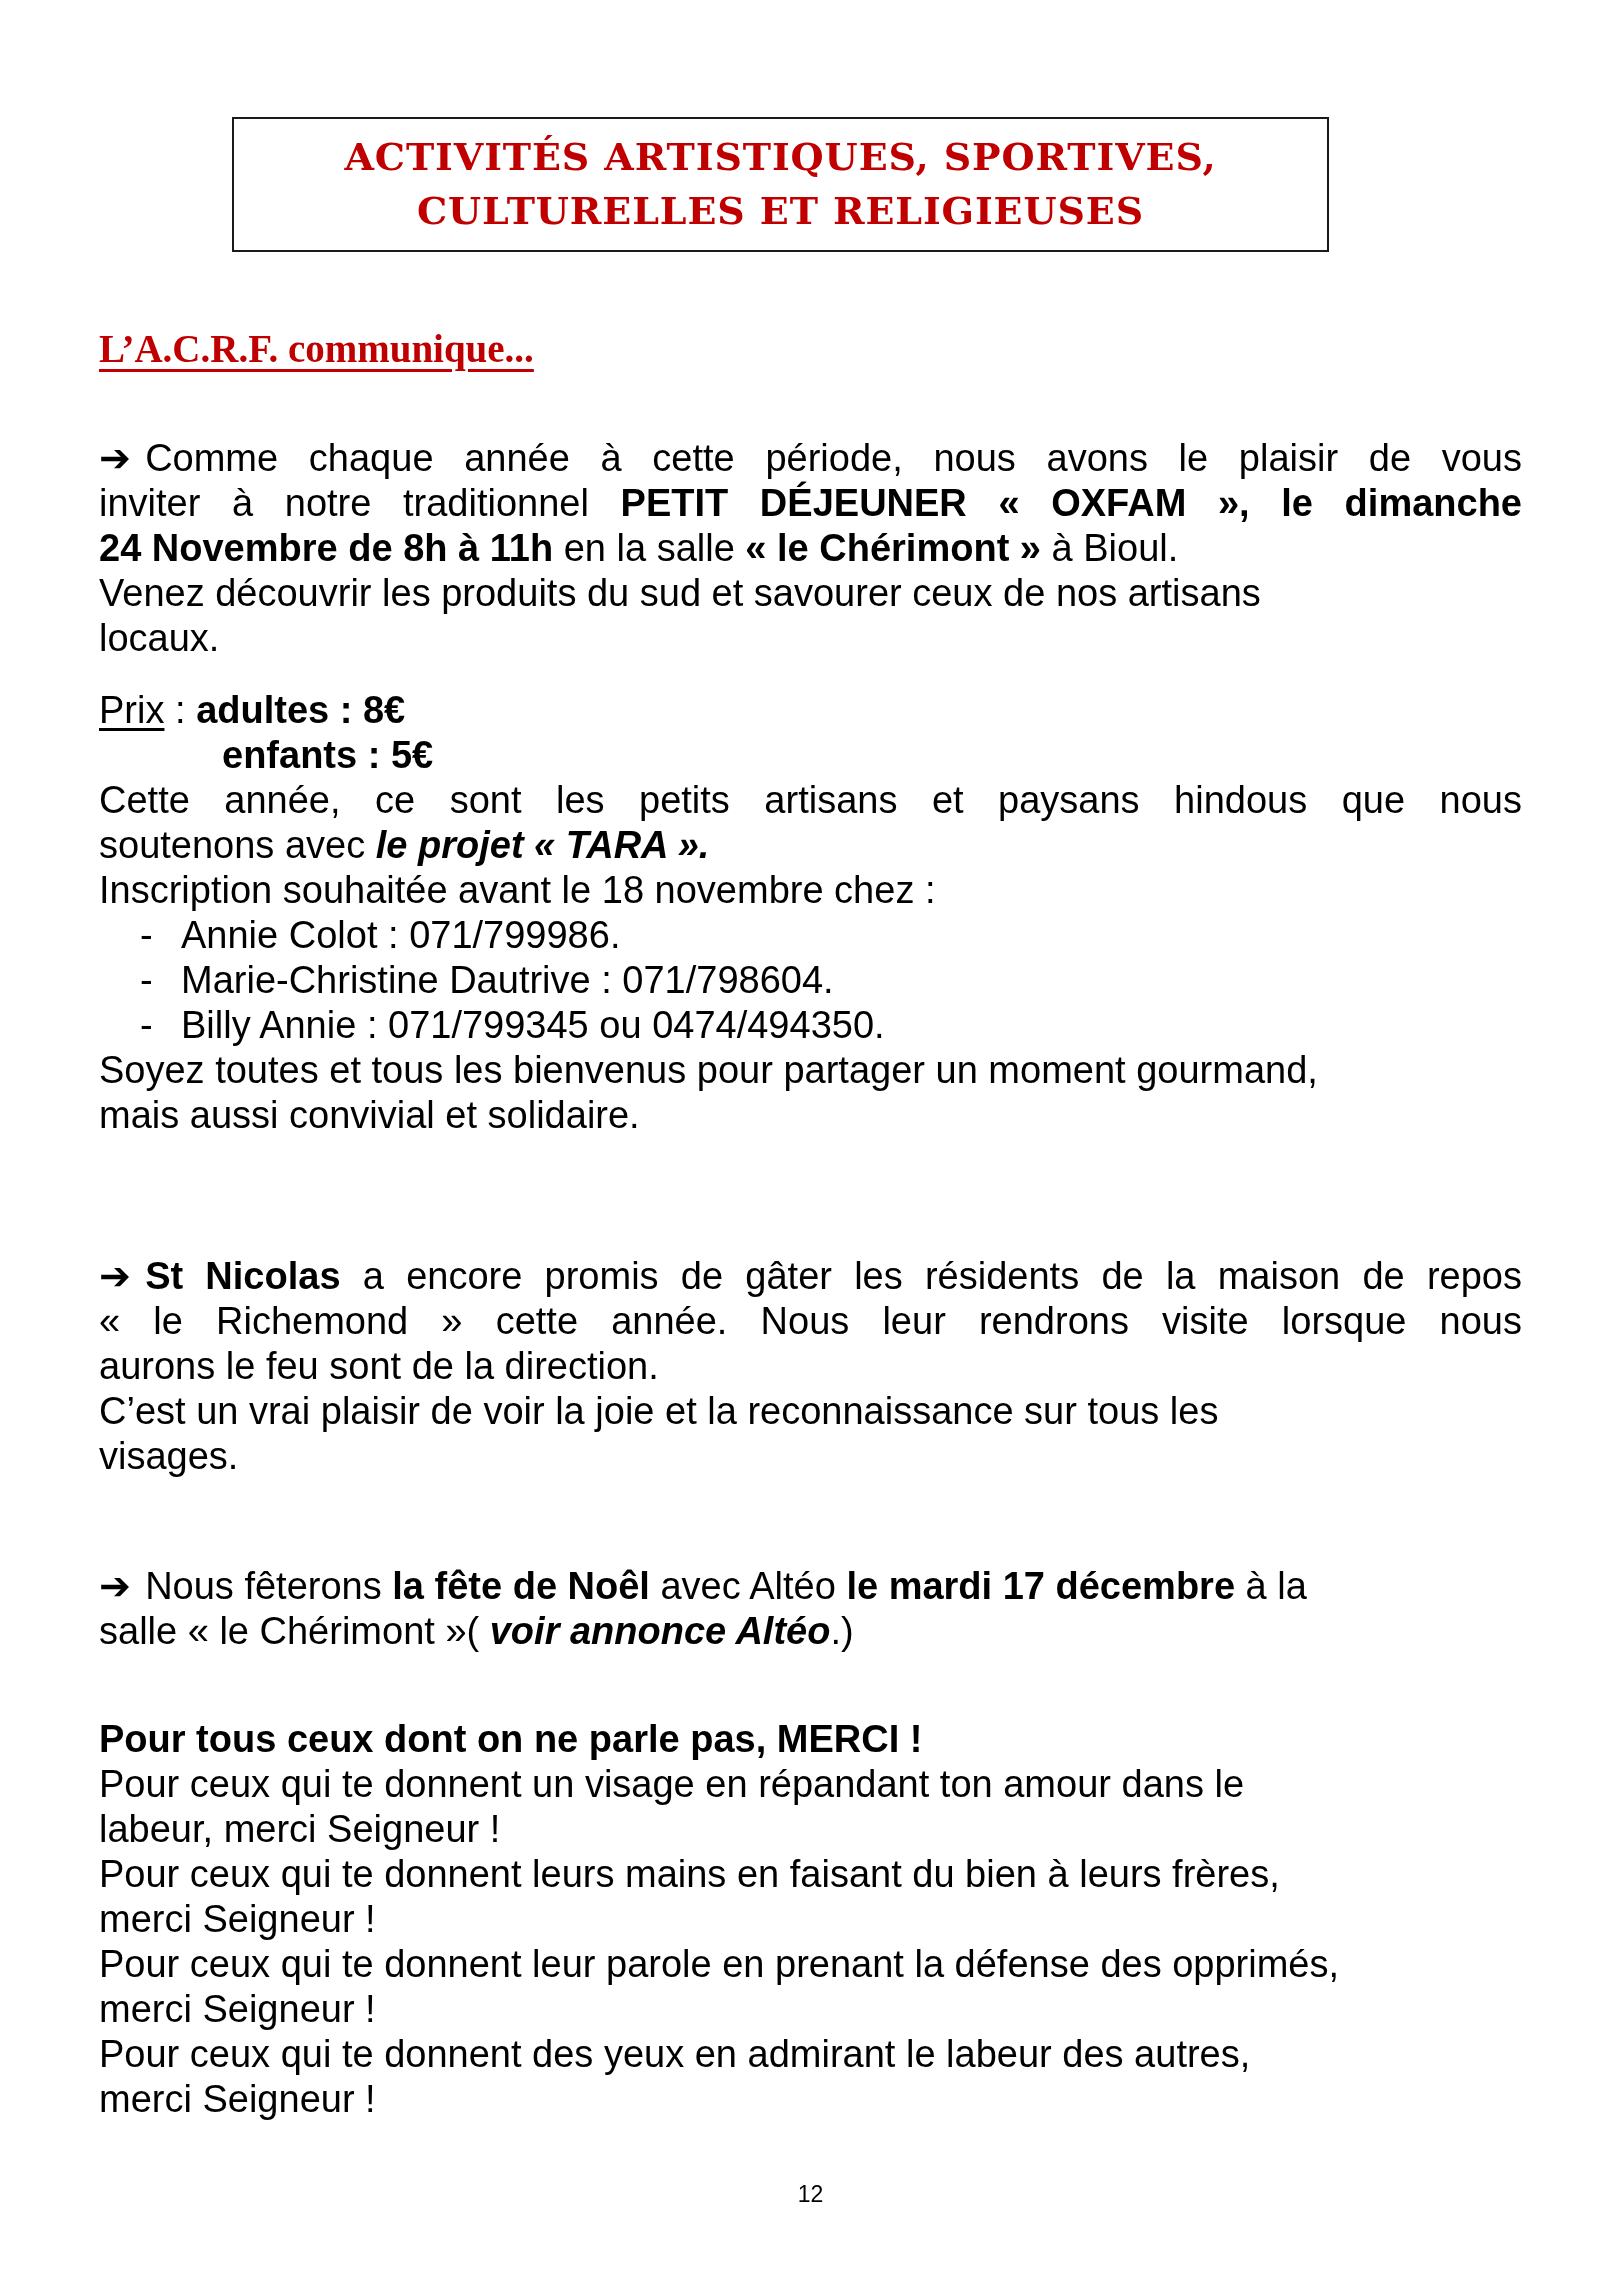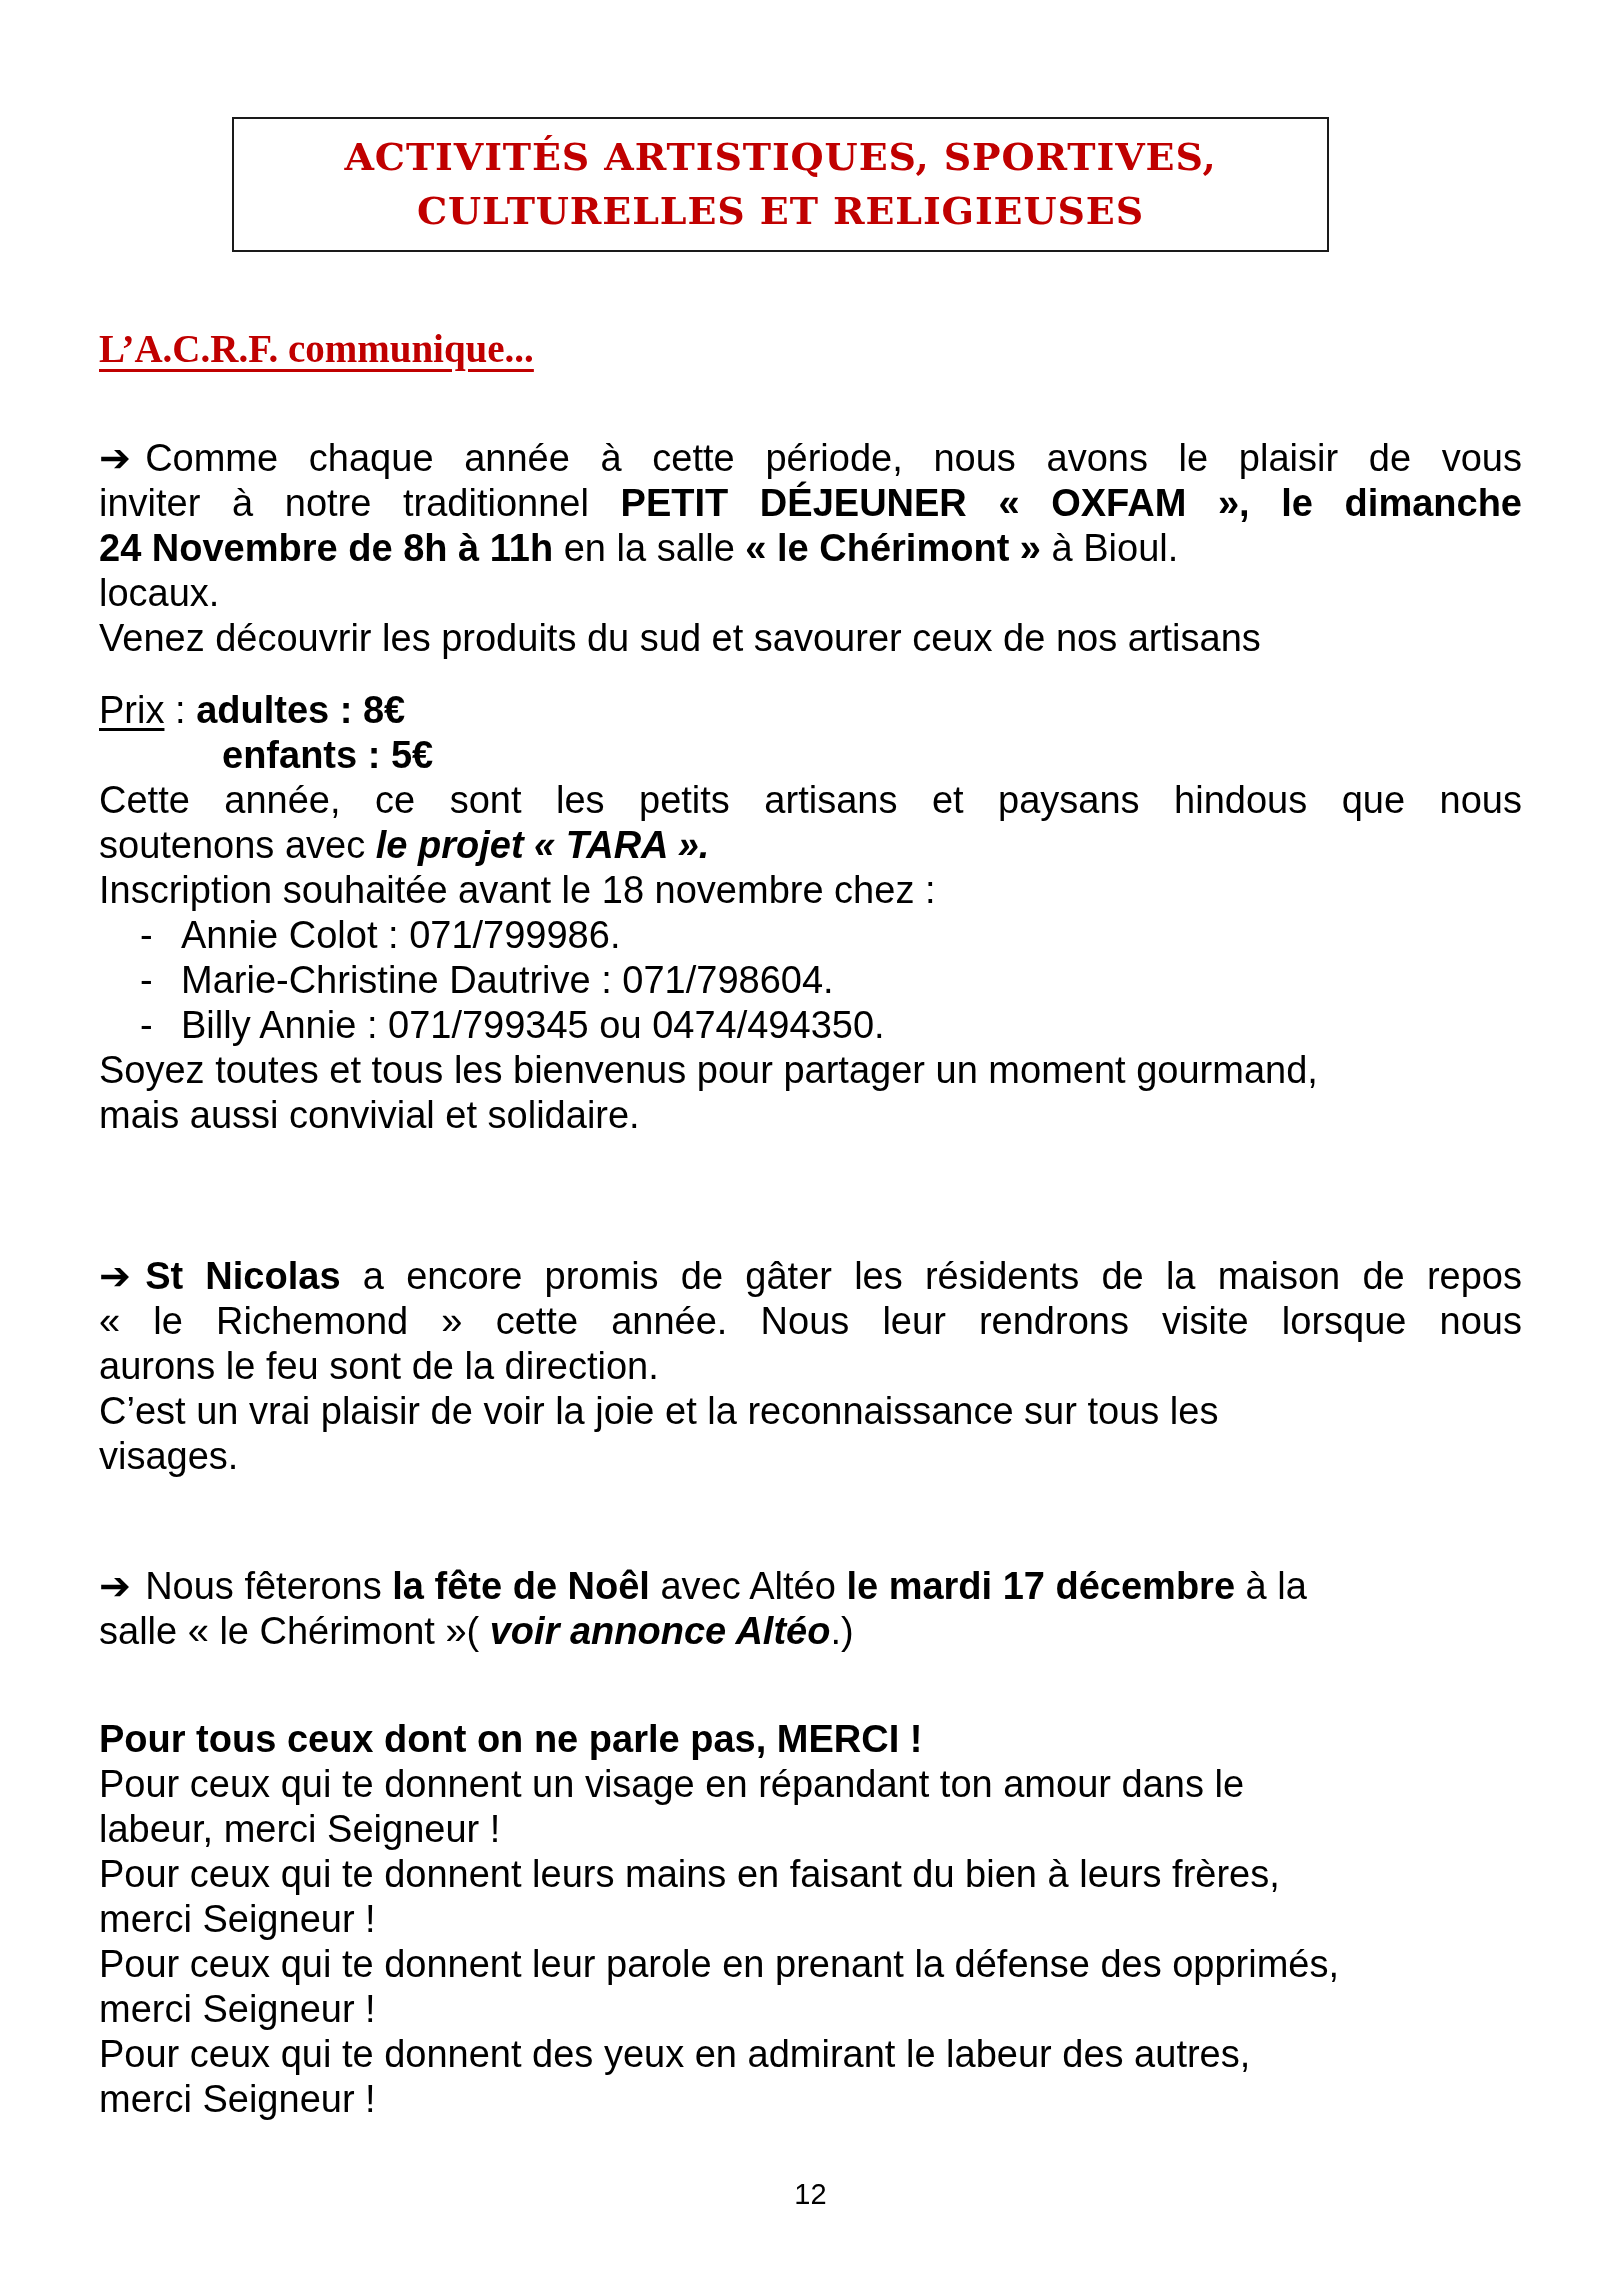--- a/index.html
+++ b/index.html
@@ -41,21 +41,21 @@
   .arrow{margin-right:14.3px;}
   .indent{padding-left:123px;}
   .contact{padding-left:41px;}
   .dash{display:inline-block;width:41px;}
   .mt-p1{margin-top:63px;}
   .mt-prix{margin-top:27px;}
   .mt-nicolas{margin-top:116px;}
   .mt-noel{margin-top:85px;}
   .mt-merci{margin-top:63px;}
   .page-number{
-    margin-top:56px;text-align:center;font-size:29px;line-height:32px;color:#000;
+    margin-top:56px;text-align:center;font-size:23px;line-height:32px;color:#000;
   }
 </style>
 </head>
 <body>
 
 <div class="page">
   <div class="content">
 
     <div class="title-box">
       <div class="title-line">ACTIVITÉS ARTISTIQUES, SPORTIVES,</div>
@@ -63,22 +63,22 @@
     </div>
 
     <div class="heading">
       <span>L’A.C.R.F. communique...</span>
     </div>
 
     <div class="para mt-p1">
       <div class="line stretch"><span class="arrow">➔</span><span>Comme chaque année à cette période, nous avons le plaisir de vous</span></div>
       <div class="line stretch"><span>inviter à notre traditionnel </span><span class="b">PETIT DÉJEUNER « OXFAM », le dimanche</span></div>
       <div class="line"><span class="b">24 Novembre de 8h à 11h</span><span> en la salle </span><span class="b">« le Chérimont »</span><span> à Bioul.</span></div>
+      <div class="line"><span>Venez découvrir les produits du sud et savourer ceux de nos artisans</span></div>
       <div class="line"><span>locaux.</span></div>
-      <div class="line"><span>Venez découvrir les produits du sud et savourer ceux de nos artisans</span></div>
     </div>
 
     <div class="para mt-prix">
       <div class="line"><span class="u">Prix</span><span> : </span><span class="b">adultes : 8€</span></div>
       <div class="line indent"><span class="b">enfants : 5€</span></div>
       <div class="line stretch"><span>Cette année, ce sont les petits artisans et paysans hindous que nous</span></div>
       <div class="line"><span>soutenons avec </span><span class="b i">le projet « TARA ».</span></div>
       <div class="line"><span>Inscription souhaitée avant le 18 novembre chez :</span></div>
       <div class="line contact"><span class="dash">-</span><span>Annie Colot : 071/799986.</span></div>
       <div class="line contact"><span class="dash">-</span><span>Marie-Christine Dautrive : 071/798604.</span></div>

